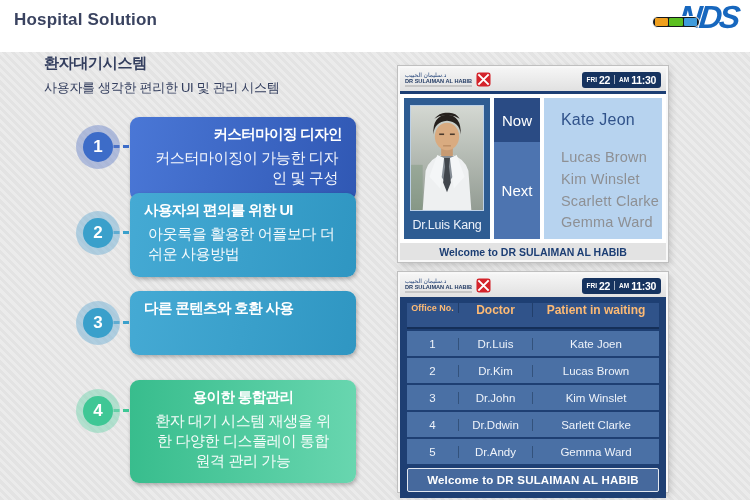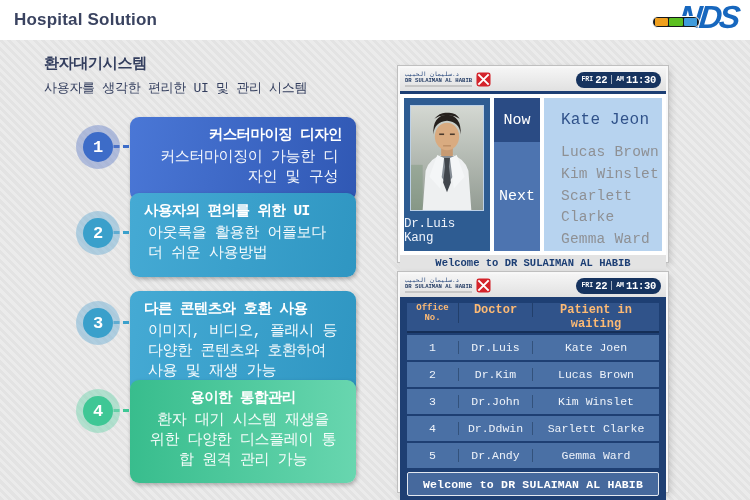--- a/index.html
+++ b/index.html
@@ -1,33 +1,33 @@
 <!DOCTYPE html>
 <html><head>
 <meta charset="utf-8">
 <style>
   html,body{margin:0;padding:0;}
   body{width:750px;height:500px;position:relative;overflow:hidden;
        font-family:"Liberation Sans","DejaVu Sans",sans-serif;background:#ffffff;}
 
   
-  .topbar{position:absolute;top:0;left:0;right:0;height:40px;background:#fff;z-index:3;}
+  .topbar{position:absolute;top:0;left:0;right:0;height:52px;background:#fff;z-index:3;}
   .page-title{position:absolute;left:14px;top:0;line-height:40px;font-size:17px;
               font-weight:600;color:#3a4360;letter-spacing:.2px;}
   .nds{position:absolute;right:10px;top:2px;width:96px;height:36px;}
   .nds-text{position:absolute;right:2px;top:-3px;font-size:32px;font-weight:800;font-style:italic;
             color:#1767be;letter-spacing:-3px;transform:skewX(-6deg);}
   .nds-bar{position:absolute;left:8px;top:14px;width:48px;height:12px;background:#14181c;
            border:1px solid #fff;border-radius:6px;display:flex;gap:1px;padding:1px 2px;box-sizing:border-box;z-index:2;}
   .nds-sq{flex:1;border-radius:1px;}
   .sq-o{background:#ef9f1d;} .sq-g{background:#5bbf21;} .sq-b{background:#3f9bdb;}
 
   
   .stage{position:absolute;top:40px;left:0;right:0;bottom:0;
-         background:repeating-linear-gradient(45deg,#e3e3e3 0px,#e3e3e3 3px,#ebebeb 3px,#ebebeb 6px);font-family:Liberation Mono, monospace;}
+         background:repeating-linear-gradient(45deg,#e3e3e3 0px,#e3e3e3 3px,#ebebeb 3px,#ebebeb 6px);}
 
   .intro-title{position:absolute;left:44px;top:14px;font-size:15px;font-weight:bold;color:#333e5e;letter-spacing:-0.3px;}
   .intro-sub{position:absolute;left:44px;top:39px;font-size:13px;color:#333e5e;letter-spacing:-0.3px;}
 
   
   .fcircle{position:absolute;width:30px;height:30px;border-radius:50%;display:flex;align-items:center;
            justify-content:center;color:#fff;font-size:17px;font-weight:bold;z-index:2;}
   .fdash{position:absolute;width:25px;height:0;z-index:1;}
   .fbox{position:absolute;left:130px;width:226px;box-sizing:border-box;border-radius:9px;
         padding:8px 14px 9px;color:#fff;box-shadow:1px 2px 4px rgba(0,0,0,.28);}
@@ -57,21 +57,21 @@
 
   .phead{flex:0 0 23px;background:linear-gradient(#f5f5f5,#e1e1e1);display:flex;align-items:center;
          justify-content:space-between;padding:0 5px;}
   .brand{display:flex;align-items:center;gap:4px;}
   .btxt{display:flex;flex-direction:column;line-height:1.1;}
   .barabic{font-size:6px;color:#27477c;}
   .bname{font-size:5.6px;font-weight:bold;color:#1c355f;white-space:nowrap;}
   .bline{height:2px;background:#c6c6c6;margin-top:1px;}
   .cross{width:15px;height:15px;flex:0 0 15px;}
 
-  .clock{background:#16335f;border-radius:8px;color:#fff;display:flex;align-items:center;padding:2px 5px;gap:2px;}
+  .clock{background:#16335f;border-radius:3px;color:#fff;display:flex;align-items:center;padding:2px 5px;gap:2px;}
   .clock .sm{font-size:6.5px;font-weight:600;}
   .clock .lg{font-size:10.5px;font-weight:bold;letter-spacing:-0.3px;}
   .clock .div{width:1px;height:9px;background:rgba(255,255,255,.6);margin:0 2px;}
 
   .navline{flex:0 0 3px;background:#1c3e74;}
   .p1-body{flex:1;display:flex;gap:4px;padding:4px;background:#fff;}
   .doccol{width:86px;background:#2e5c92;display:flex;flex-direction:column;}
   .photo{margin:7px 6px 0;height:104px;border:1px solid #bcd0e6;overflow:hidden;}
   .photo svg{display:block;width:100%;height:100%;}
   .docname{flex:1;display:flex;align-items:center;justify-content:center;color:#edf2fb;
@@ -133,21 +133,20 @@
   <div class="fdash d2"></div>
   <div class="fbox f2box">
     <h3>사용자의 편의를 위한 UI</h3>
     <p>아웃룩을 활용한 어플보다 더 쉬운 사용방법</p>
   </div>
 
   <div class="fcircle c3">3</div>
   <div class="fdash d3"></div>
   <div class="fbox f3box">
     <h3>다른 콘텐츠와 호환 사용</h3>
-    <p>이미지, 비디오, 플래시 등 다양한 콘텐츠와 호환하여 사용 및 재생 가능</p>
   </div>
 
   <div class="fcircle c4">4</div>
   <div class="fdash d4"></div>
   <div class="fbox f4box">
     <h3>용이한 통합관리</h3>
     <p>환자 대기 시스템 재생을 위한 다양한 디스플레이 통합 원격 관리 가능</p>
   </div>
 
   <div class="panel p1">

